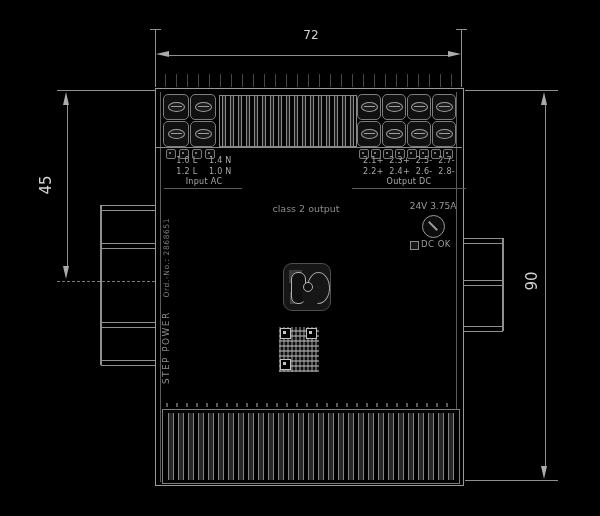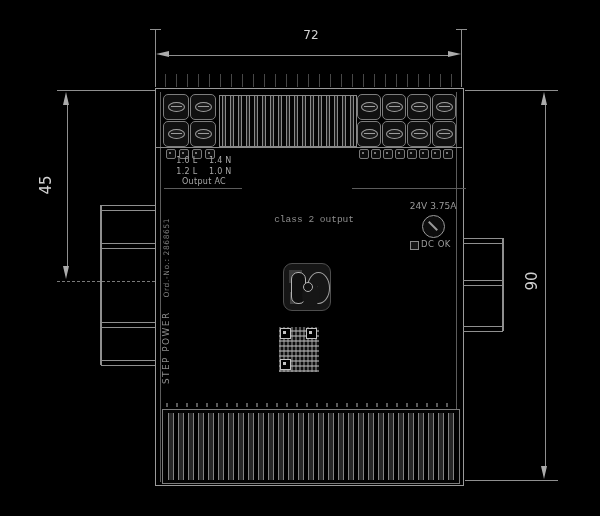--- a/index.html
+++ b/index.html
@@ -143,27 +143,32 @@
   <div class="slot" style="left:383px;top:149px;"></div>
   <div class="slot" style="left:395px;top:149px;"></div>
   <div class="slot" style="left:407px;top:149px;"></div>
   <div class="slot" style="left:419px;top:149px;"></div>
   <div class="slot" style="left:431px;top:149px;"></div>
   <div class="slot" style="left:443px;top:149px;"></div>
 
   <div class="tlabel" style="left:160px;top:156px;width:88px;">
     <div class="pre">1.0 L    1.4 N</div>
     <div class="pre">1.2 L    1.0 N</div>
-    <div>Output AC</div>
+    <div>Input AC</div>
   </div>
   <div class="h thin" style="left:164px;top:188px;width:78px;"></div>
 
+  <div class="tlabel" style="left:346px;top:156px;width:126px;">
+    <div class="pre">2.1+  2.3+  2.5-  2.7-</div>
+    <div class="pre">2.2+  2.4+  2.6-  2.8-</div>
+    <div>Output DC</div>
+  </div>
   <div class="h thin" style="left:352px;top:188px;width:114px;"></div>
 
-  <div class="smalltxt" style="left:258px;top:214px;width:96px;font-size:9.5px;color:#8d8d8d;text-align:right;font-family:Liberation Mono, monospace;">class 2 output</div>
+  <div class="smalltxt" style="left:258px;top:203px;width:96px;font-size:9.5px;color:#8d8d8d;text-align:center;">class 2 output</div>
 
   <div class="smalltxt" style="left:400px;top:201px;width:66px;font-size:9px;text-align:center;">24V 3.75A</div>
   <div class="pot" style="left:422px;top:215px;">
     <div class="pot-slot"></div>
   </div>
   <div class="led" style="left:410px;top:241px;"></div>
   <div class="smalltxt" style="left:421px;top:239px;width:40px;font-size:8.5px;letter-spacing:.5px;">DC OK</div>
 
   <div class="sidetext" style="left:154px;top:384px;">
     <span class="brand">STEP POWER</span><span class="order">Ord.-No.: 2868651</span>

